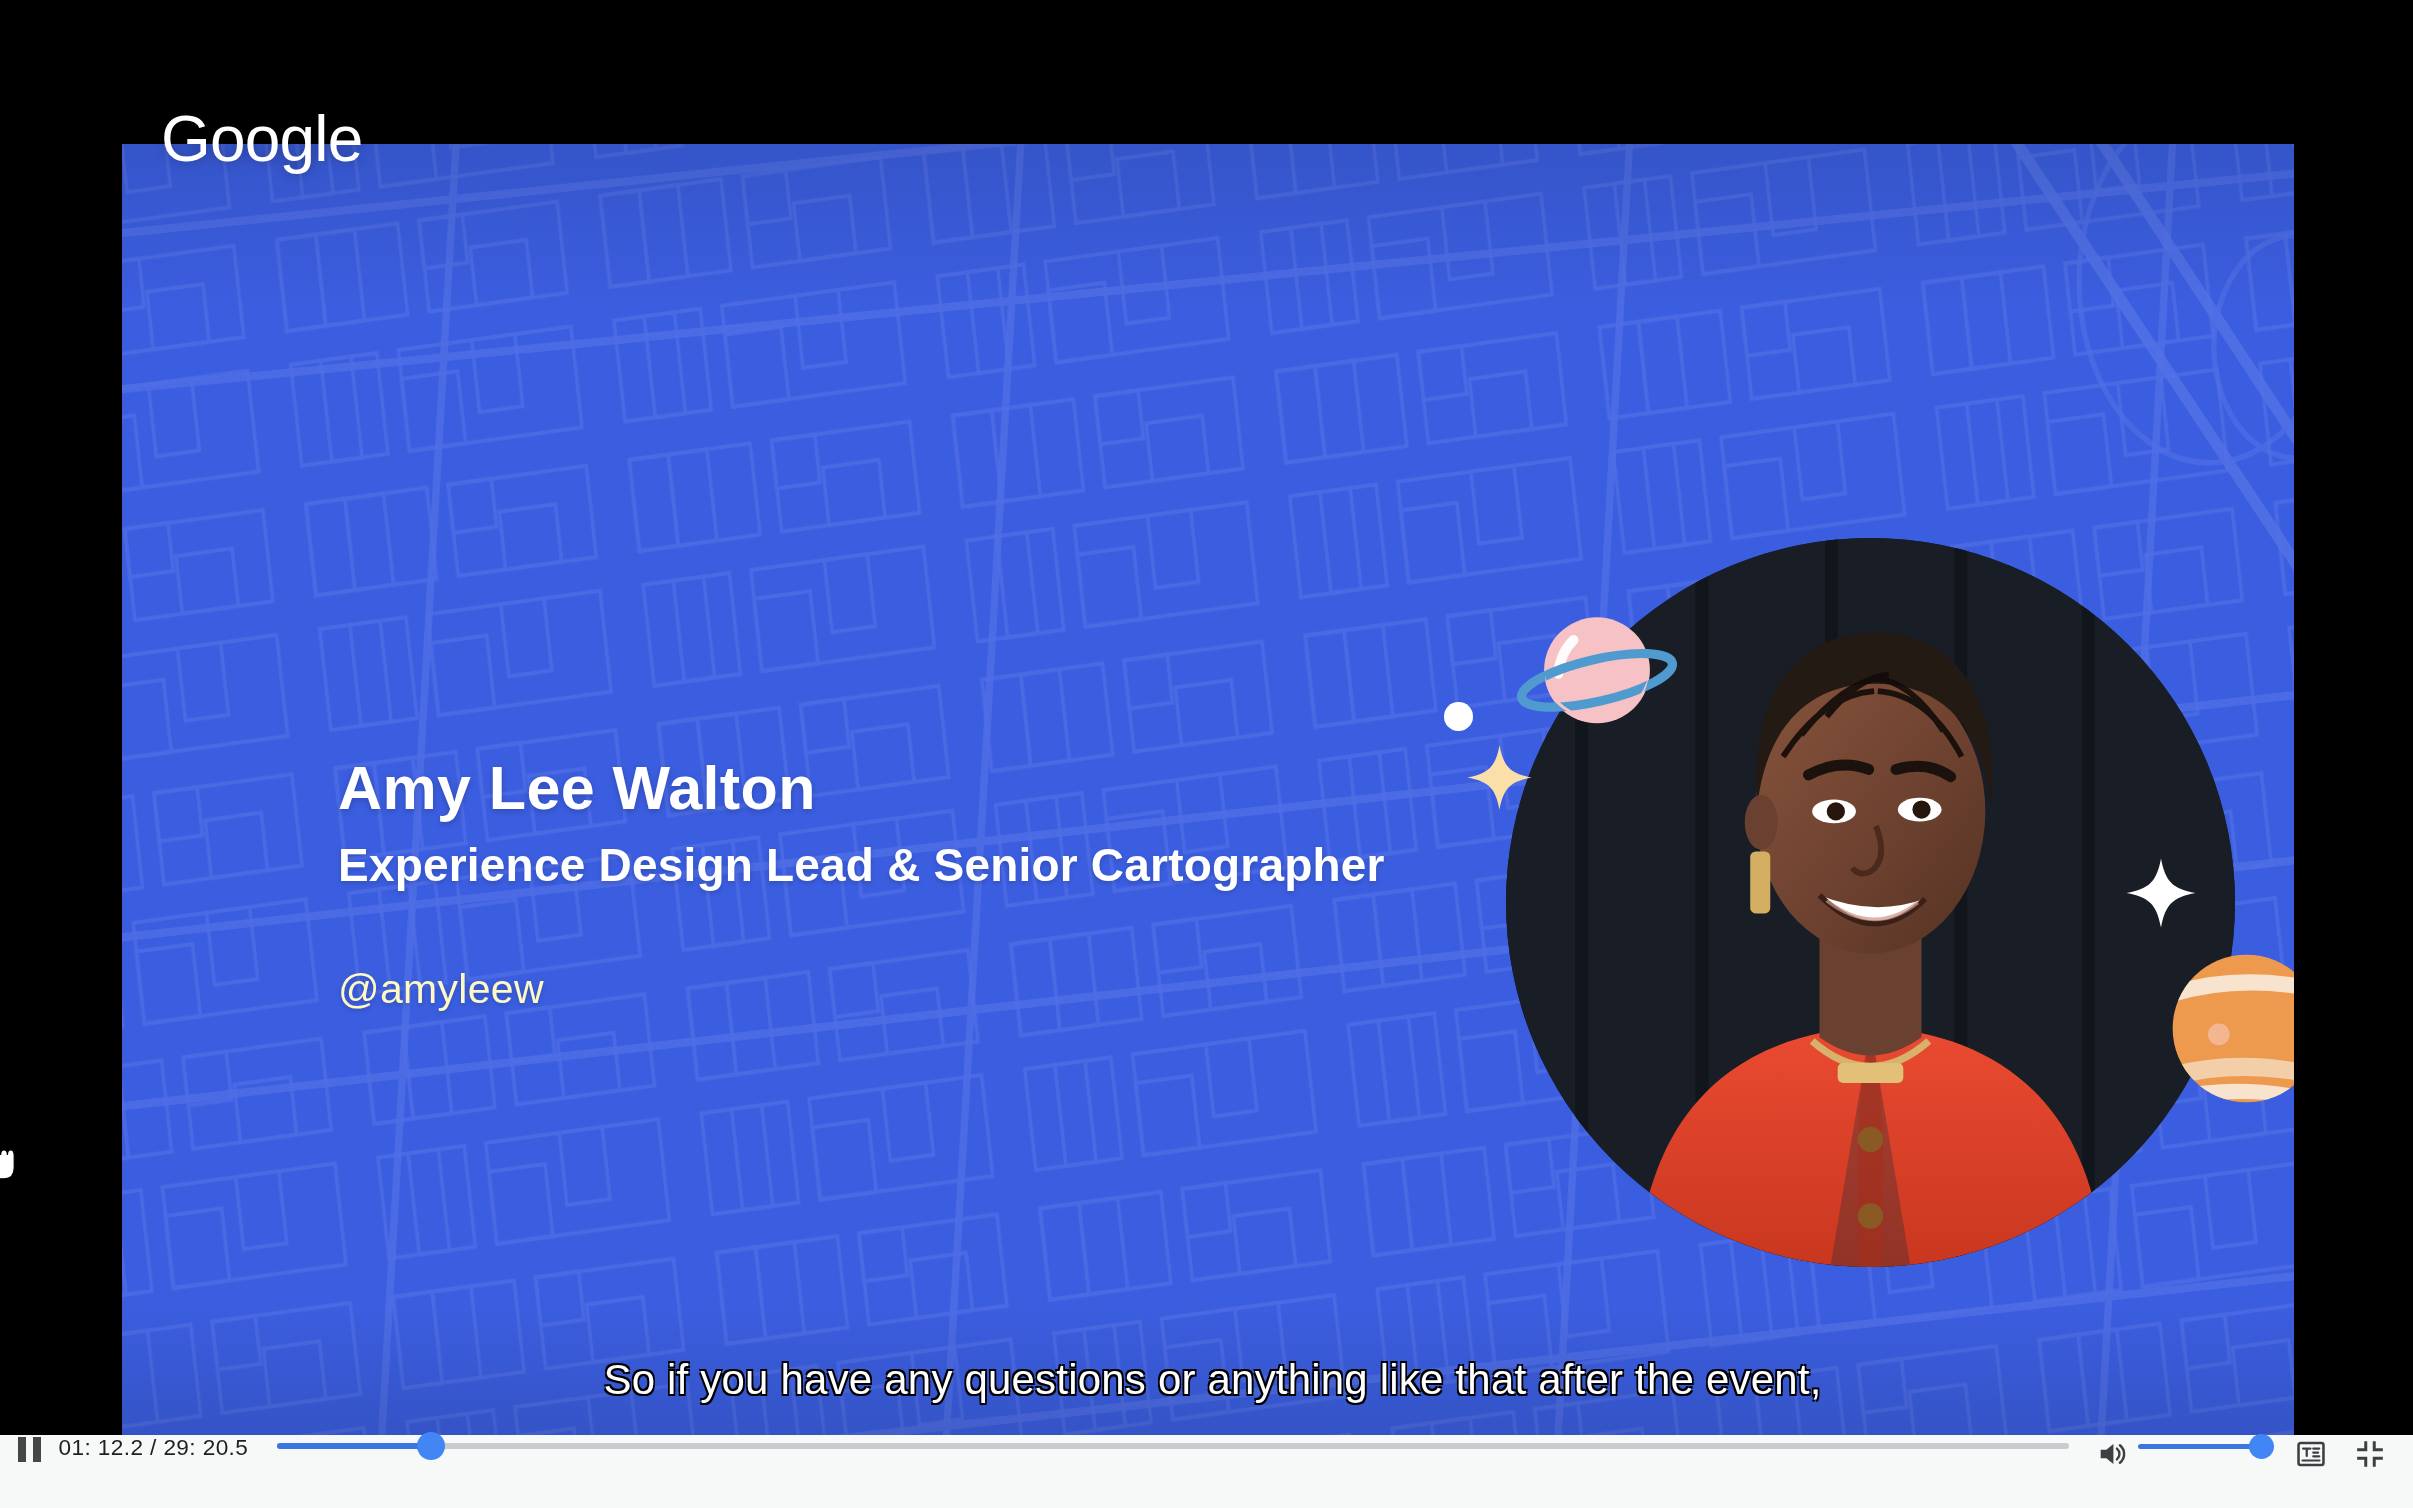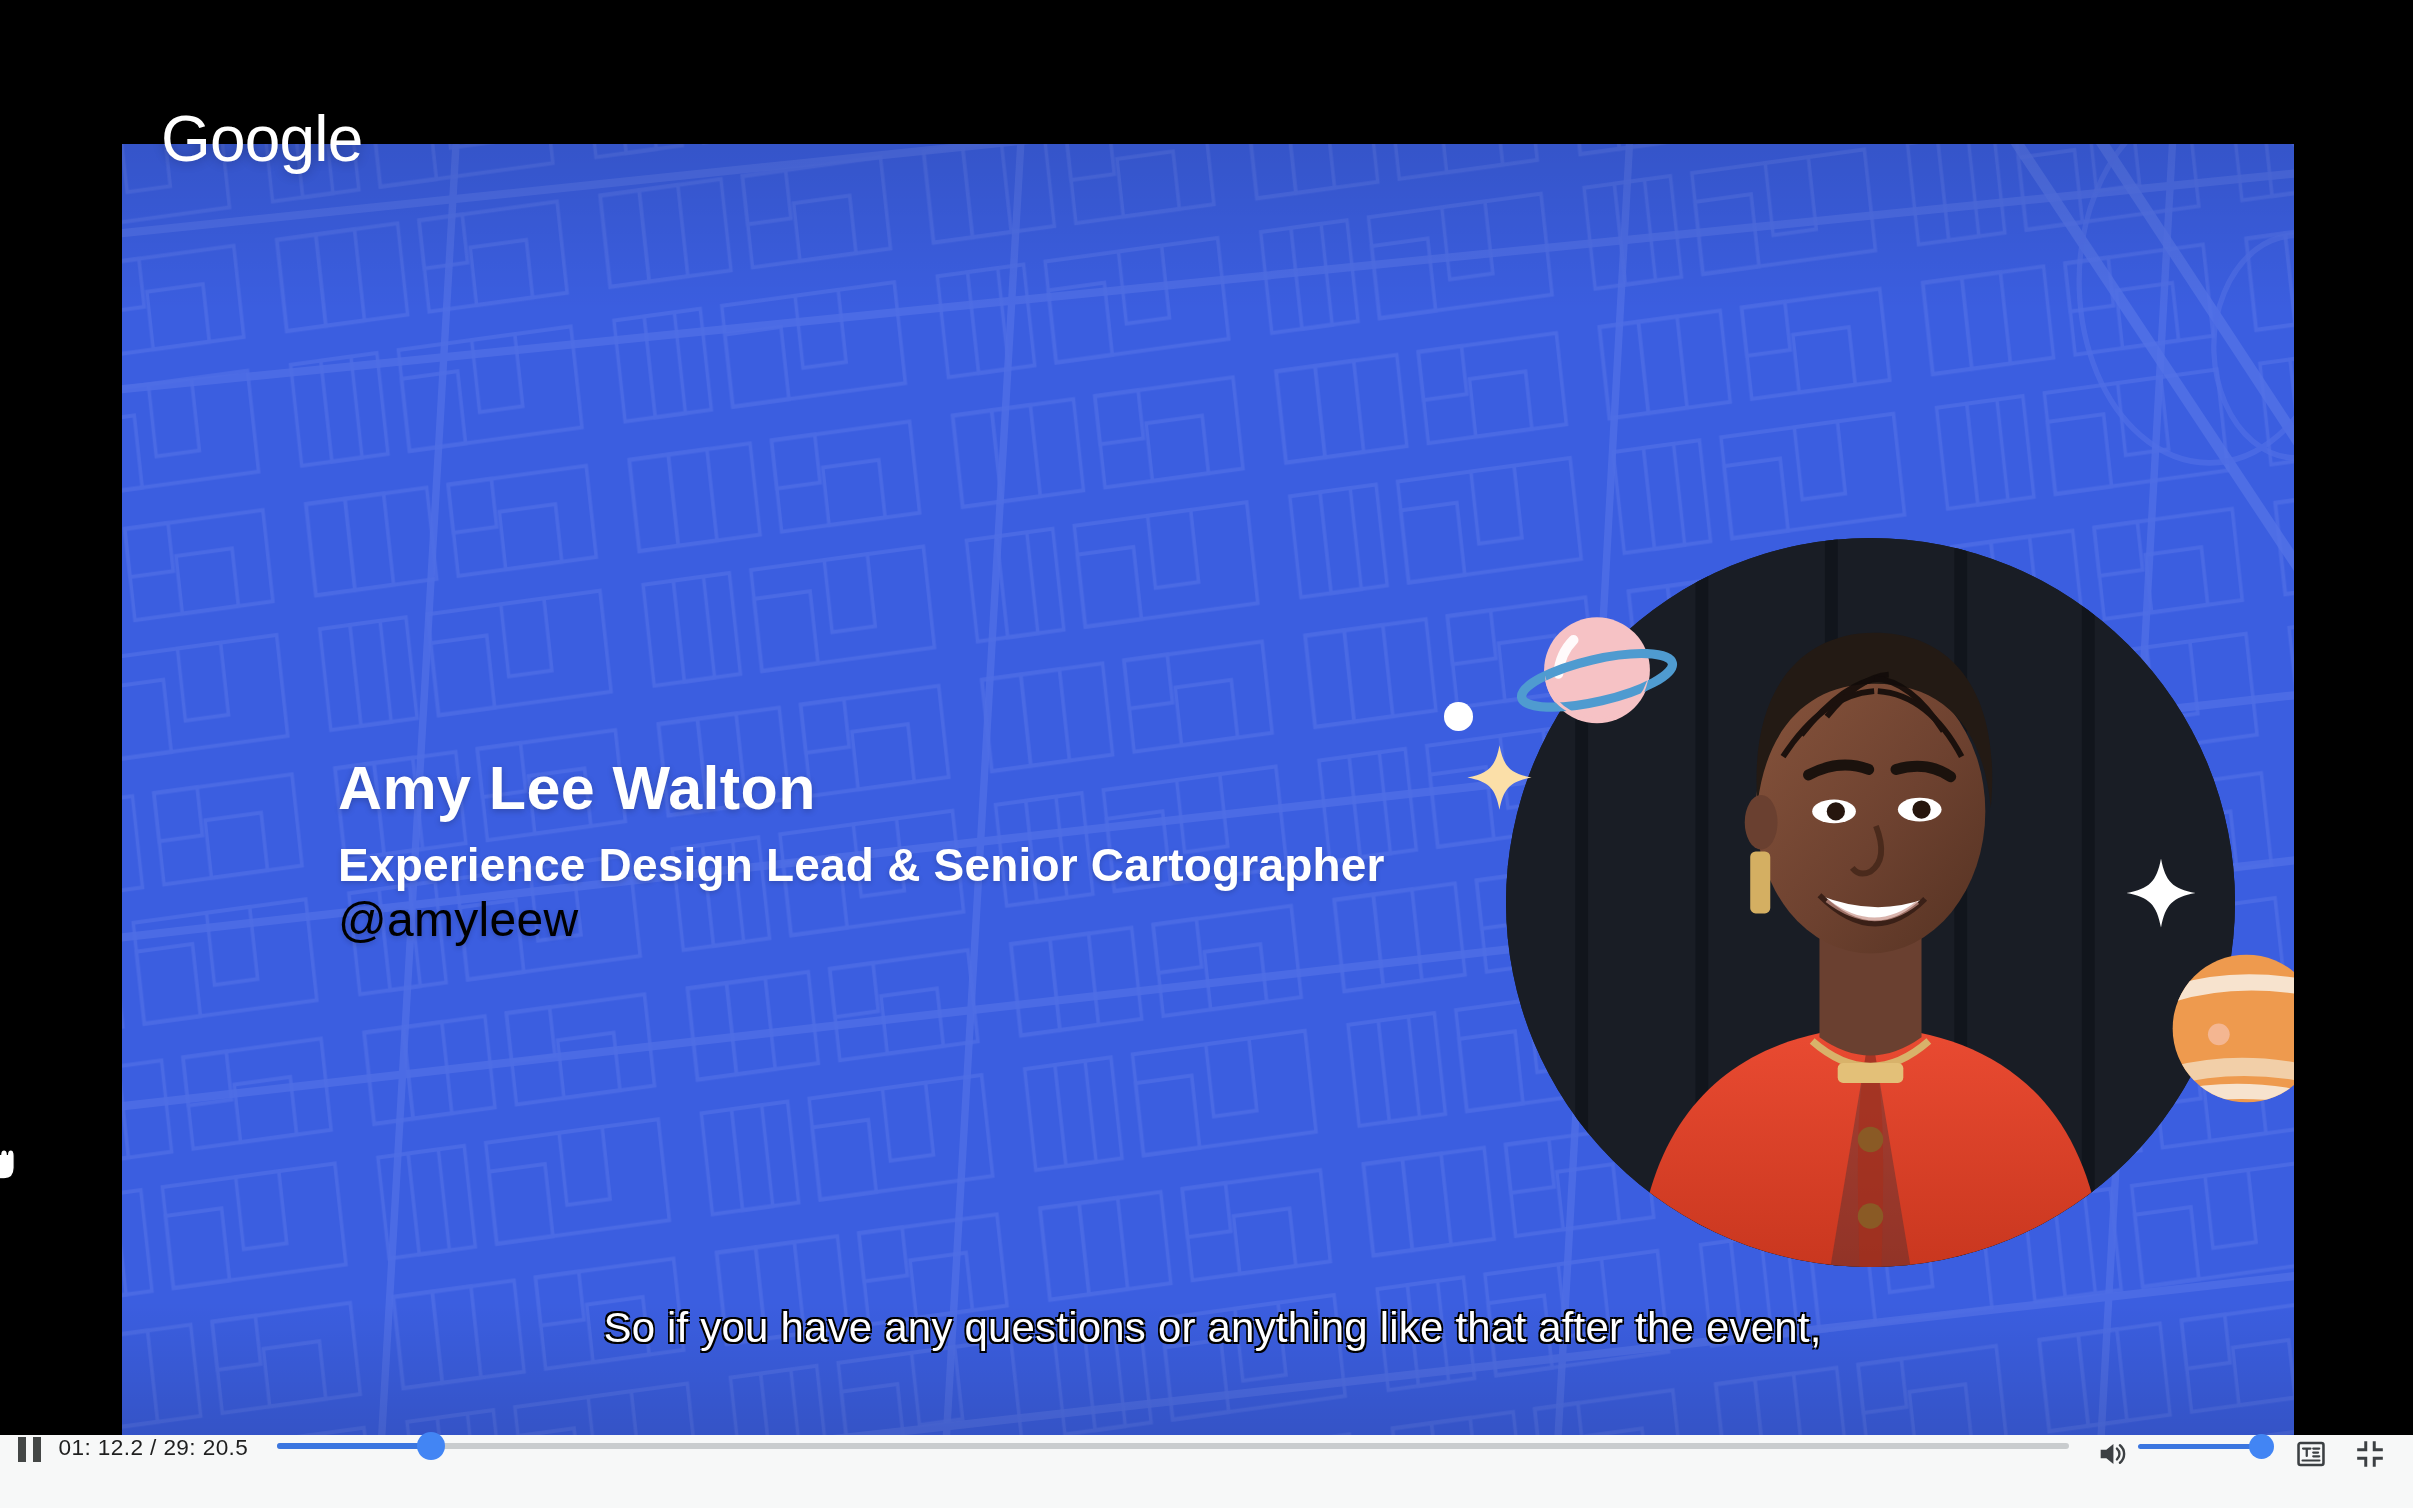--- a/index.html
+++ b/index.html
@@ -28,21 +28,21 @@
            font-family:"Liberation Sans", sans-serif; font-size:64px;
            letter-spacing:-0.8px; color:#fff; line-height:1;
            text-shadow:0 0 11.7px rgba(0,0,0,.30); }
 
   
   .txtblock { position:absolute; left:216px; top:612px; width:1089px; z-index:6; }
   .name  { font-size:61px; font-weight:bold; color:#fff; letter-spacing:0.4px;
            line-height:1.05; text-shadow:0 1.7px 5.9px rgba(0,0,0,.22); }
   .role  { margin-top:18.4px; font-size:46px; font-weight:bold; color:#fff;
            letter-spacing:0.2px; text-shadow:0 1.7px 5px rgba(0,0,0,.18); }
-  .handle{ font-size:48px; color:#000000; font-weight:400;
+  .handle{ margin-top:74px; font-size:41px; color:#fef9c3; font-weight:400;
            letter-spacing:0.3px; text-shadow:0 1.7px 5px rgba(0,0,0,.18); }
 
   
   .photo-area { position:absolute; left:1307px; top:235px; width:989px; height:989px;
                 z-index:5; }
   .portrait { position:absolute; left:77px; top:159px; width:729px; height:729px;
               border-radius:50%; overflow:hidden; background:#1b1f27; }
   .portrait svg { width:100%; height:100%; display:block; }
 
   .planet-pink { position:absolute; left:84px; top:214px; width:168px; height:168px; z-index:7; }
@@ -50,21 +50,21 @@
   .dot-small { position:absolute; left:15px; top:323px; width:28.5px; height:28.5px;
                border-radius:50%; background:#ffffff; z-index:7; }
   .star-cream { position:absolute; left:37px; top:365px; width:67px; height:67px; z-index:7; }
   .star-white { position:absolute; left:696px; top:478px; width:72px; height:72px; z-index:7; }
 
   
   .sub-cn { position:absolute; left:0; right:0; top:1291px; text-align:center; z-index:20;
             font-size:39px; font-weight:bold; color:#fff; letter-spacing:1.7px;
             text-shadow:1.7px 1.7px 0 #000, -1.7px 1.7px 0 #000, 1.7px -1.7px 0 #000, -1.7px -1.7px 0 #000,
                         0 2.5px 5.9px rgba(0,0,0,.85); }
-  .sub-en { position:absolute; left:0; right:0; top:1304px; text-align:center; z-index:20;
+  .sub-en { position:absolute; left:0; right:0; top:1356px; text-align:center; z-index:20;
             font-size:42px; font-weight:400; color:#fff; letter-spacing:0.2px;
             text-shadow:1.7px 1.7px 0 #000, -1.7px 1.7px 0 #000, 1.7px -1.7px 0 #000, -1.7px -1.7px 0 #000;padding-left:12px; }
 
   
   .cursor { position:absolute; left:-18.4px; top:1133px; width:39px; height:49px; z-index:30; }
 
   
   .controls { position:absolute; left:0; top:1435px; width:2413px; height:74px;
               background:#F7F8F8; display:flex; align-items:flex-start; }
 

